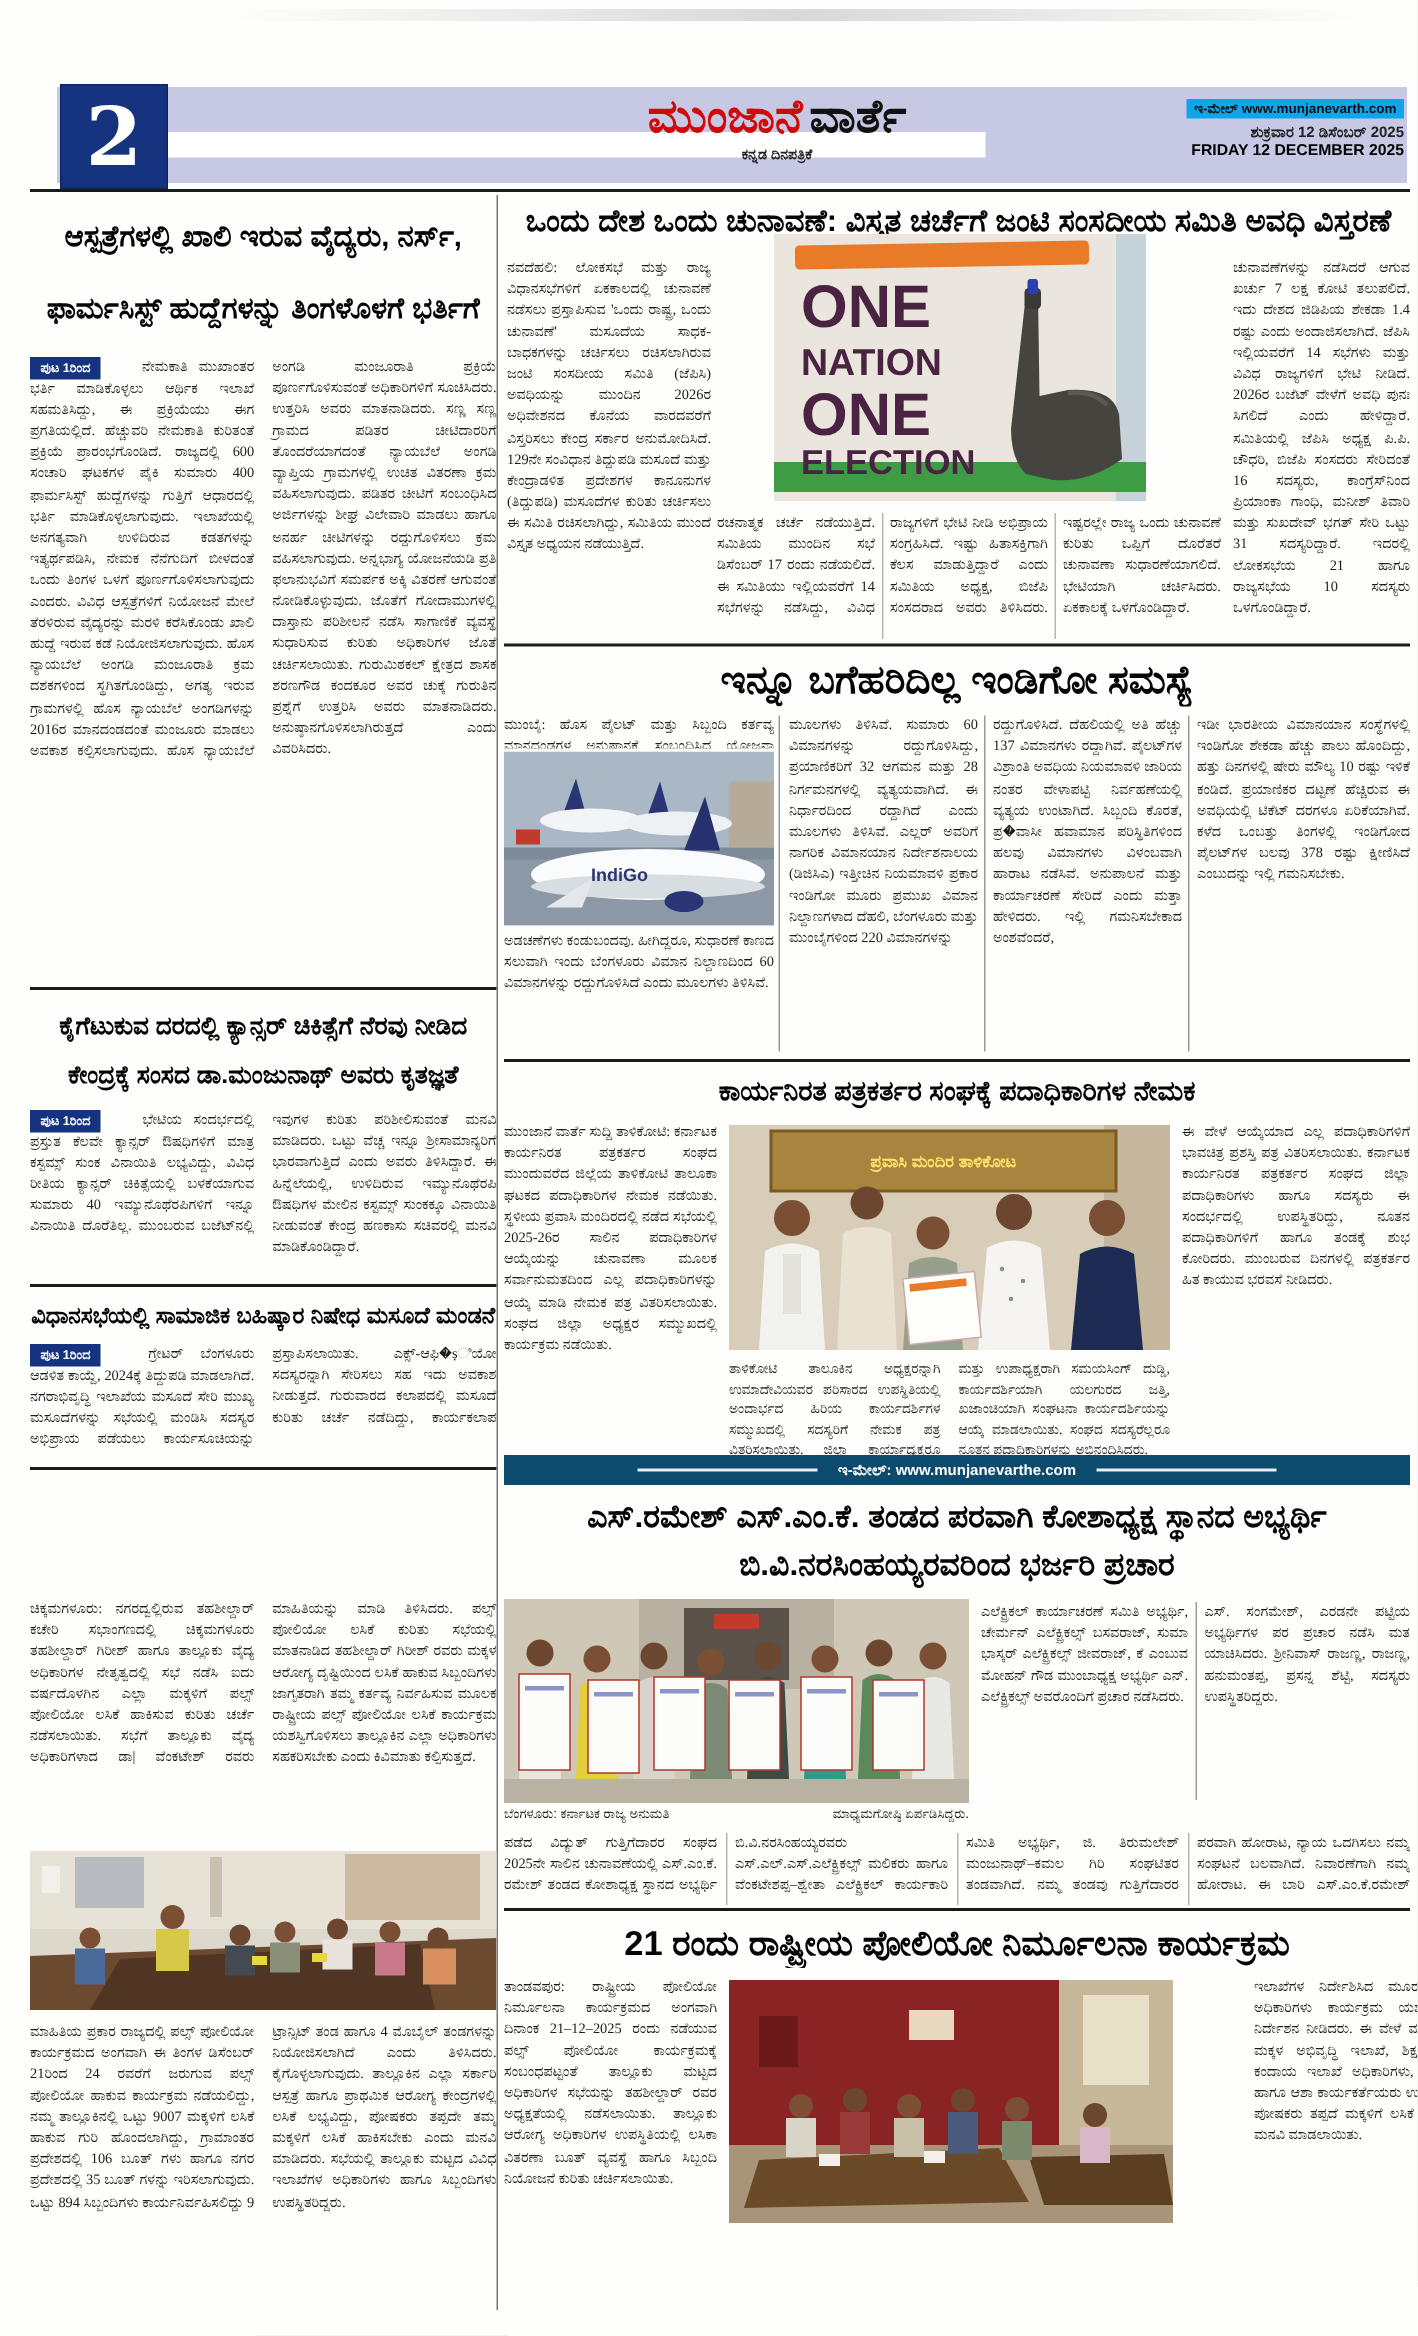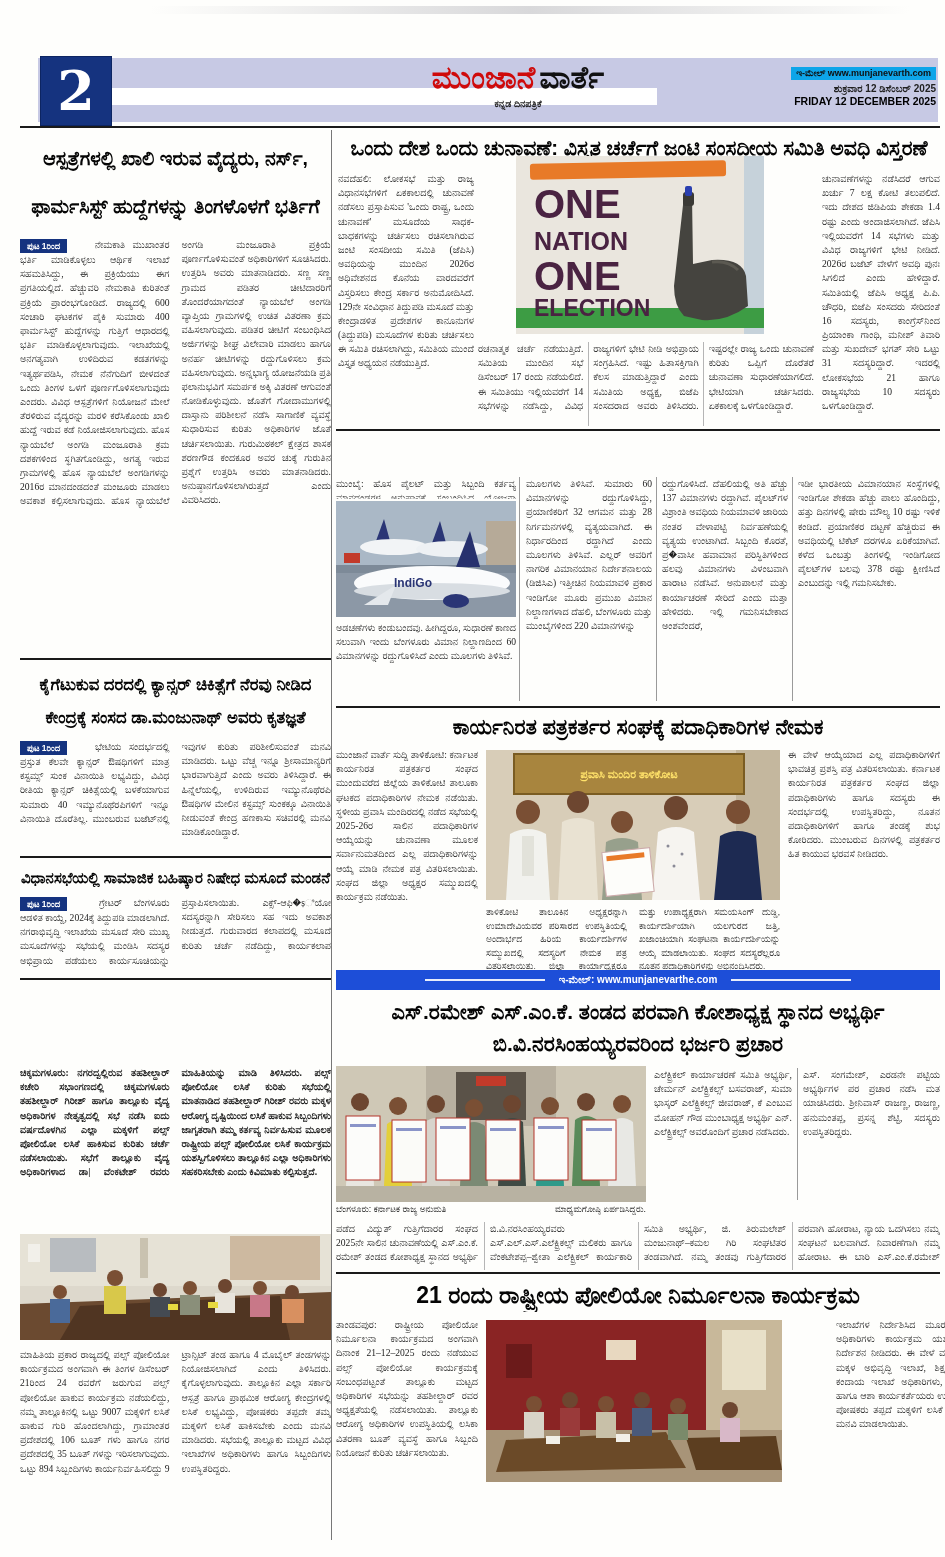--- a/index.html
+++ b/index.html
@@ -25,21 +25,21 @@
   .thinrule{background:#9a9a9a;}
   
   .headline{font-family:"Liberation Sans",sans-serif;font-weight:bold;text-align:center;color:#050505;}
   
   .body-txt{font-size:9.6px;line-height:1.48;text-align:justify;color:#1c1c1c;}
   .cols2{column-count:2;column-gap:12px;}
   .cols3{column-count:3;column-gap:10px;column-rule:1px solid #b5b5b5;}
   .cols4{column-count:4;column-gap:12px;column-rule:1px solid #b5b5b5;}
   .tag{display:inline-block;background:#15337f;color:#fff;font-family:"Liberation Sans",sans-serif;
        font-size:8.5px;font-weight:bold;padding:1px 7px;margin-right:20px;vertical-align:middle;}
-  .mid-banner{background:#1d4ed8;color:#fff;display:flex;align-items:center;justify-content:center;
+  .mid-banner{background:#0c4a6e;color:#fff;display:flex;align-items:center;justify-content:center;
               font-family:"Liberation Sans",sans-serif;font-size:10px;font-weight:bold;gap:14px;}
   .mid-banner .line{flex:0 0 120px;height:2px;background:#fff;opacity:.9;}
   .caption{font-size:8.8px;font-weight:normal;font-family:"Liberation Sans",sans-serif;display:flex;justify-content:space-between;}
   .reporter{font-weight:bold;text-align:right;display:block;margin-top:3px;}
   .photo{display:block;}
 </style>
 </head>
 <body>
 
 <div class="page">
@@ -86,21 +86,21 @@
   <div class="abs hrule" style="left:20px;top:856px;width:311px;height:2px;"></div>
 
   <div class="abs headline" style="left:20px;top:864px;width:311px;height:28px;font-size:15px;line-height:28px;">ವಿಧಾನಸಭೆಯಲ್ಲಿ ಸಾಮಾಜಿಕ ಬಹಿಷ್ಕಾರ ನಿಷೇಧ ಮಸೂದೆ ಮಂಡನೆ</div>
   <div class="abs body-txt cols2" style="left:20px;top:896px;width:311px;height:78px;">
     <span class="tag">ಪುಟ 1ರಿಂದ</span>
     <span>ಗ್ರೇಟರ್ ಬೆಂಗಳೂರು ಆಡಳಿತ ಕಾಯ್ದೆ, 2024ಕ್ಕೆ ತಿದ್ದುಪಡಿ ಮಾಡಲಾಗಿದೆ. ನಗರಾಭಿವೃದ್ಧಿ ಇಲಾಖೆಯ ಮಸೂದೆ ಸೇರಿ ಮುಖ್ಯ ಮಸೂದೆಗಳನ್ನು ಸಭೆಯಲ್ಲಿ ಮಂಡಿಸಿ ಸದಸ್ಯರ ಅಭಿಪ್ರಾಯ ಪಡೆಯಲು ಕಾರ್ಯಸೂಚಿಯನ್ನು ಪ್ರಸ್ತಾಪಿಸಲಾಯಿತು.</span>
     <span>ಎಕ್ಸ್-ಆಫಿ�ṣಿಯೋ ಸದಸ್ಯರನ್ನಾಗಿ ಸೇರಿಸಲು ಸಹ ಇದು ಅವಕಾಶ ನೀಡುತ್ತದೆ. ಗುರುವಾರದ ಕಲಾಪದಲ್ಲಿ ಮಸೂದೆ ಕುರಿತು ಚರ್ಚೆ ನಡೆದಿದ್ದು, ಕಾರ್ಯಕಲಾಪ ಸಮಿತಿಯ ಸದಸ್ಯರನ್ನು ಸೇರಿಸಿ ಸದನದ ಒಪ್ಪಿಗೆ ಕಲ್ಪಿಸುತ್ತದೆ.</span>
   </div>
   <div class="abs hrule" style="left:20px;top:978px;width:311px;height:2px;"></div>
 
-  <div class="abs body-txt cols2" style="left:20px;top:1066px;width:311px;height:162px;font-weight:bold;">
+  <div class="abs body-txt cols2" style="left:20px;top:1066px;width:311px;height:162px;">
     <span>ಚಿಕ್ಕಮಗಳೂರು: ನಗರದ್ವಲ್ಲಿರುವ ತಹಶೀಲ್ದಾರ್ ಕಚೇರಿ ಸಭಾಂಗಣದಲ್ಲಿ ಚಿಕ್ಕಮಗಳೂರು ತಹಶೀಲ್ದಾರ್ ಗಿರೀಶ್ ಹಾಗೂ ತಾಲ್ಲೂಕು ವೈದ್ಯ ಅಧಿಕಾರಿಗಳ ನೇತೃತ್ವದಲ್ಲಿ ಸಭೆ ನಡೆಸಿ ಐದು ವರ್ಷದೊಳಗಿನ ಎಲ್ಲಾ ಮಕ್ಕಳಿಗೆ ಪಲ್ಸ್ ಪೋಲಿಯೋ ಲಸಿಕೆ ಹಾಕಿಸುವ ಕುರಿತು ಚರ್ಚೆ ನಡೆಸಲಾಯಿತು. ಸಭೆಗೆ ತಾಲ್ಲೂಕು ವೈದ್ಯ ಅಧಿಕಾರಿಗಳಾದ ಡಾ| ವೆಂಕಟೇಶ್ ರವರು</span>
     <span>ಮಾಹಿತಿಯನ್ನು ಮಾಡಿ ತಿಳಿಸಿದರು. ಪಲ್ಸ್ ಪೋಲಿಯೋ ಲಸಿಕೆ ಕುರಿತು ಸಭೆಯಲ್ಲಿ ಮಾತನಾಡಿದ ತಹಶೀಲ್ದಾರ್ ಗಿರೀಶ್ ರವರು ಮಕ್ಕಳ ಆರೋಗ್ಯ ದೃಷ್ಟಿಯಿಂದ ಲಸಿಕೆ ಹಾಕುವ ಸಿಬ್ಬಂದಿಗಳು ಜಾಗೃತರಾಗಿ ತಮ್ಮ ಕರ್ತವ್ಯ ನಿರ್ವಹಿಸುವ ಮೂಲಕ ರಾಷ್ಟ್ರೀಯ ಪಲ್ಸ್ ಪೋಲಿಯೋ ಲಸಿಕೆ ಕಾರ್ಯಕ್ರಮ ಯಶಸ್ವಿಗೊಳಿಸಲು ತಾಲ್ಲೂಕಿನ ಎಲ್ಲಾ ಅಧಿಕಾರಿಗಳು ಸಹಕರಿಸಬೇಕು ಎಂದು ಕಿವಿಮಾತು ಕಲ್ಪಿಸುತ್ತದೆ.</span>
   </div>
 
   <svg class="abs photo" style="left:20px;top:1234px;" width="311" height="106" viewBox="0 0 311 106">
     <rect width="311" height="106" fill="#ddd8cc"></rect>
     <rect x="0" y="0" width="311" height="52" fill="#e6e2d6"></rect>
     <rect x="30" y="4" width="46" height="34" fill="#b8bcc0"></rect>
     <rect x="120" y="4" width="8" height="40" fill="#c9c2b0"></rect>
     <rect x="210" y="2" width="90" height="44" fill="#cdb9a0"></rect>
@@ -150,20 +150,21 @@
       <rect x="167" y="36" width="11" height="14" rx="3" fill="#3a3935"></rect>
       <rect x="169" y="30" width="7" height="10" rx="2" fill="#2a3fb0"></rect>
     </g>
   </svg>
 
   <div class="abs body-txt" style="left:822px;top:172px;width:118px;height:254px;">ಚುನಾವಣೆಗಳನ್ನು ನಡೆಸಿದರೆ ಆಗುವ ಖರ್ಚು 7 ಲಕ್ಷ ಕೋಟಿ ತಲುಪಲಿದೆ. ಇದು ದೇಶದ ಜಿಡಿಪಿಯ ಶೇಕಡಾ 1.4 ರಷ್ಟು ಎಂದು ಅಂದಾಜಿಸಲಾಗಿದೆ. ಜೆಪಿಸಿ ಇಲ್ಲಿಯವರೆಗೆ 14 ಸಭೆಗಳು ಮತ್ತು ವಿವಿಧ ರಾಜ್ಯಗಳಿಗೆ ಭೇಟಿ ನೀಡಿದೆ. 2026ರ ಬಜೆಟ್ ವೇಳೆಗೆ ಅವಧಿ ಪುನಃ ಸಿಗಲಿದೆ ಎಂದು ಹೇಳಿದ್ದಾರೆ. ಸಮಿತಿಯಲ್ಲಿ ಜೆಪಿಸಿ ಅಧ್ಯಕ್ಷ ಪಿ.ಪಿ. ಚೌಧರಿ, ಬಿಜೆಪಿ ಸಂಸದರು ಸೇರಿದಂತೆ 16 ಸದಸ್ಯರು, ಕಾಂಗ್ರೆಸ್‌ನಿಂದ ಪ್ರಿಯಾಂಕಾ ಗಾಂಧಿ, ಮನೀಶ್ ತಿವಾರಿ ಮತ್ತು ಸುಖದೇವ್ ಭಗತ್ ಸೇರಿ ಒಟ್ಟು 31 ಸದಸ್ಯರಿದ್ದಾರೆ. ಇದರಲ್ಲಿ ಲೋಕಸಭೆಯ 21 ಹಾಗೂ ರಾಜ್ಯಸಭೆಯ 10 ಸದಸ್ಯರು ಒಳಗೊಂಡಿದ್ದಾರೆ.</div>
   <div class="abs body-txt cols3" style="left:478px;top:342px;width:336px;height:84px;">ರಚನಾತ್ಮಕ ಚರ್ಚೆ ನಡೆಯುತ್ತಿದೆ. ಸಮಿತಿಯ ಮುಂದಿನ ಸಭೆ ಡಿಸೆಂಬರ್ 17 ರಂದು ನಡೆಯಲಿದೆ. ಈ ಸಮಿತಿಯು ಇಲ್ಲಿಯವರೆಗೆ 14 ಸಭೆಗಳನ್ನು ನಡೆಸಿದ್ದು, ವಿವಿಧ ರಾಜ್ಯಗಳಿಗೆ ಭೇಟಿ ನೀಡಿ ಅಭಿಪ್ರಾಯ ಸಂಗ್ರಹಿಸಿದೆ. ಇಷ್ಟು ಹಿತಾಸಕ್ತಿಗಾಗಿ ಕೆಲಸ ಮಾಡುತ್ತಿದ್ದಾರೆ ಎಂದು ಸಮಿತಿಯ ಅಧ್ಯಕ್ಷ, ಬಿಜೆಪಿ ಸಂಸದರಾದ ಅವರು ತಿಳಿಸಿದರು. ಇಷ್ಟರಲ್ಲೇ ರಾಜ್ಯ ಒಂದು ಚುನಾವಣೆ ಕುರಿತು ಒಪ್ಪಿಗೆ ದೊರೆತರೆ ಚುನಾವಣಾ ಸುಧಾರಣೆಯಾಗಲಿದೆ. ಭೇಟಿಯಾಗಿ ಚರ್ಚಿಸಿದರು. ಏಕಕಾಲಕ್ಕೆ ಒಳಗೊಂಡಿದ್ದಾರೆ.</div>
 
   <div class="abs hrule" style="left:336px;top:429px;width:604px;height:2px;"></div>
 
+  <div class="abs headline" style="left:336px;top:435px;width:604px;height:36px;font-size:26px;line-height:36px;">ಇನ್ನೂ ಬಗೆಹರಿದಿಲ್ಲ ಇಂಡಿಗೋ ಸಮಸ್ಯೆ</div>
 
   <div class="abs body-txt" style="left:336px;top:477px;width:180px;height:22px;">ಮುಂಬೈ: ಹೊಸ ಪೈಲಟ್ ಮತ್ತು ಸಿಬ್ಬಂದಿ ಕರ್ತವ್ಯ ಮಾನದಂಡಗಳ ಅನುಷ್ಠಾನಕ್ಕೆ ಸಂಬಂಧಿಸಿದ ಯೋಜನಾ ವೈಫಲ್ಯಗಳಿಂದಾಗಿ ಸೇವೆಗಳಲ್ಲಿ ದೊಡ್ಡ ಪ್ರಮಾಣದ</div>
 
   <svg class="abs photo" style="left:336px;top:501px;" width="180" height="116" viewBox="0 0 180 116">
     <rect width="180" height="116" fill="#aab8c6"></rect>
     <rect y="70" width="180" height="46" fill="#8c98a6"></rect>
     <rect y="64" width="180" height="8" fill="#7d8a98"></rect>
     <rect x="150" y="20" width="30" height="44" fill="#b6aa98"></rect>
     <rect x="8" y="52" width="16" height="10" fill="#c23a2a"></rect>
 
@@ -189,21 +190,21 @@
 
   <div class="abs thinrule" style="left:519px;top:477px;width:1px;height:224px;"></div>
   <div class="abs body-txt" style="left:526px;top:477px;width:126px;height:224px;">ಮೂಲಗಳು ತಿಳಿಸಿವೆ. ಸುಮಾರು 60 ವಿಮಾನಗಳನ್ನು ರದ್ದುಗೊಳಿಸಿದ್ದು, ಪ್ರಯಾಣಿಕರಿಗೆ 32 ಆಗಮನ ಮತ್ತು 28 ನಿರ್ಗಮನಗಳಲ್ಲಿ ವ್ಯತ್ಯಯವಾಗಿದೆ. ಈ ನಿರ್ಧಾರದಿಂದ ರದ್ದಾಗಿದೆ ಎಂದು ಮೂಲಗಳು ತಿಳಿಸಿವೆ. ಎಲ್ಲರ್ ಅವರಿಗೆ ನಾಗರಿಕ ವಿಮಾನಯಾನ ನಿರ್ದೇಶನಾಲಯ (ಡಿಜಿಸಿಎ) ಇತ್ತೀಚಿನ ನಿಯಮಾವಳಿ ಪ್ರಕಾರ ಇಂಡಿಗೋ ಮೂರು ಪ್ರಮುಖ ವಿಮಾನ ನಿಲ್ದಾಣಗಳಾದ ದೆಹಲಿ, ಬೆಂಗಳೂರು ಮತ್ತು ಮುಂಬೈಗಳಿಂದ 220 ವಿಮಾನಗಳನ್ನು</div>
   <div class="abs thinrule" style="left:656px;top:477px;width:1px;height:224px;"></div>
   <div class="abs body-txt" style="left:662px;top:477px;width:126px;height:224px;">ರದ್ದುಗೊಳಿಸಿದೆ. ದೆಹಲಿಯಲ್ಲಿ ಅತಿ ಹೆಚ್ಚು 137 ವಿಮಾನಗಳು ರದ್ದಾಗಿವೆ. ಪೈಲಟ್‌ಗಳ ವಿಶ್ರಾಂತಿ ಅವಧಿಯ ನಿಯಮಾವಳಿ ಜಾರಿಯ ನಂತರ ವೇಳಾಪಟ್ಟಿ ನಿರ್ವಹಣೆಯಲ್ಲಿ ವ್ಯತ್ಯಯ ಉಂಟಾಗಿದೆ. ಸಿಬ್ಬಂದಿ ಕೊರತೆ, ಪ್ರ�ವಾಸೀ ಹವಾಮಾನ ಪರಿಸ್ಥಿತಿಗಳಿಂದ ಹಲವು ವಿಮಾನಗಳು ವಿಳಂಬವಾಗಿ ಹಾರಾಟ ನಡೆಸಿವೆ. ಅನುಪಾಲನೆ ಮತ್ತು ಕಾರ್ಯಾಚರಣೆ ಸೇರಿದೆ ಎಂದು ಮತ್ತಾ ಹೇಳಿದರು. ಇಲ್ಲಿ ಗಮನಿಸಬೇಕಾದ ಅಂಶವೆಂದರೆ,</div>
   <div class="abs thinrule" style="left:792px;top:477px;width:1px;height:224px;"></div>
   <div class="abs body-txt" style="left:798px;top:477px;width:142px;height:224px;">ಇಡೀ ಭಾರತೀಯ ವಿಮಾನಯಾನ ಸಂಸ್ಥೆಗಳಲ್ಲಿ ಇಂಡಿಗೋ ಶೇಕಡಾ ಹೆಚ್ಚು ಪಾಲು ಹೊಂದಿದ್ದು, ಹತ್ತು ದಿನಗಳಲ್ಲಿ ಷೇರು ಮೌಲ್ಯ 10 ರಷ್ಟು ಇಳಿಕೆ ಕಂಡಿದೆ. ಪ್ರಯಾಣಿಕರ ದಟ್ಟಣೆ ಹೆಚ್ಚಿರುವ ಈ ಅವಧಿಯಲ್ಲಿ ಟಿಕೆಟ್ ದರಗಳೂ ಏರಿಕೆಯಾಗಿವೆ. ಕಳೆದ ಒಂಬತ್ತು ತಿಂಗಳಲ್ಲಿ ಇಂಡಿಗೋದ ಪೈಲಟ್‌ಗಳ ಬಲವು 378 ರಷ್ಟು ಕ್ಷೀಣಿಸಿದೆ ಎಂಬುದನ್ನು ಇಲ್ಲಿ ಗಮನಿಸಬೇಕು.</div>
 
   <div class="abs hrule" style="left:336px;top:706px;width:604px;height:2px;"></div>
 
-  <div class="abs headline" style="left:336px;top:712px;width:604px;height:30px;font-size:21px;line-height:30px;">ಕಾರ್ಯನಿರತ ಪತ್ರಕರ್ತರ ಸಂಘಕ್ಕೆ ಪದಾಧಿಕಾರಿಗಳ ನೇಮಕ</div>
+  <div class="abs headline" style="left:336px;top:712px;width:604px;height:30px;font-size:18px;line-height:30px;">ಕಾರ್ಯನಿರತ ಪತ್ರಕರ್ತರ ಸಂಘಕ್ಕೆ ಪದಾಧಿಕಾರಿಗಳ ನೇಮಕ</div>
   <div class="abs body-txt" style="left:336px;top:748px;width:142px;height:252px;">ಮುಂಜಾನೆ ವಾರ್ತೆ ಸುದ್ದಿ ತಾಳಿಕೋಟಿ: ಕರ್ನಾಟಕ ಕಾರ್ಯನಿರತ ಪತ್ರಕರ್ತರ ಸಂಘದ ಮುಂದುವರೆದ ಜಿಲ್ಲೆಯ ತಾಳಿಕೋಟಿ ತಾಲೂಕಾ ಘಟಕದ ಪದಾಧಿಕಾರಿಗಳ ನೇಮಕ ನಡೆಯಿತು. ಸ್ಥಳೀಯ ಪ್ರವಾಸಿ ಮಂದಿರದಲ್ಲಿ ನಡೆದ ಸಭೆಯಲ್ಲಿ 2025-26ರ ಸಾಲಿನ ಪದಾಧಿಕಾರಿಗಳ ಆಯ್ಕೆಯನ್ನು ಚುನಾವಣಾ ಮೂಲಕ ಸರ್ವಾನುಮತದಿಂದ ಎಲ್ಲ ಪದಾಧಿಕಾರಿಗಳನ್ನು ಆಯ್ಕೆ ಮಾಡಿ ನೇಮಕ ಪತ್ರ ವಿತರಿಸಲಾಯಿತು. ಸಂಘದ ಜಿಲ್ಲಾ ಅಧ್ಯಕ್ಷರ ಸಮ್ಮುಖದಲ್ಲಿ ಕಾರ್ಯಕ್ರಮ ನಡೆಯಿತು.</div>
 
   <svg class="abs photo" style="left:486px;top:750px;" width="294" height="150" viewBox="0 0 294 150">
     <rect width="294" height="150" fill="#d8cdb8"></rect>
     <rect x="250" y="0" width="44" height="150" fill="#c4b79e"></rect>
     <rect x="28" y="4" width="230" height="40" fill="#a8853e"></rect>
     <rect x="28" y="4" width="230" height="40" fill="none" stroke="#7a5c22" stroke-width="2"></rect>
     <text x="143" y="28" text-anchor="middle" font-family="Liberation Sans, sans-serif" font-size="11" font-weight="bold" fill="#ffe26a">ಪ್ರವಾಸಿ ಮಂದಿರ ತಾಳಿಕೋಟ</text>
 
     <g>

